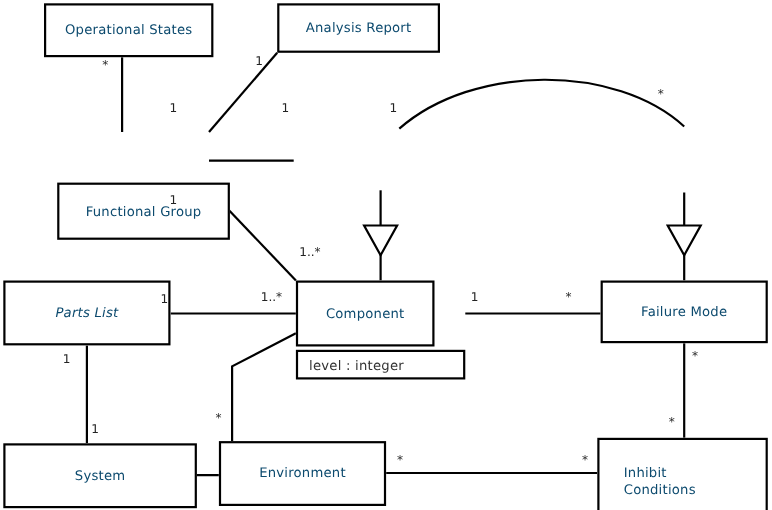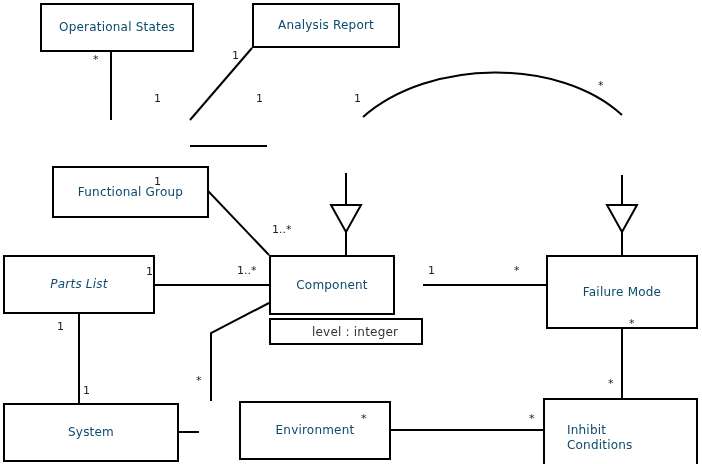--- a/index.html
+++ b/index.html
@@ -54,21 +54,20 @@
     background: #ffffff;
     z-index: 5;
     display: flex;
     align-items: center;
     padding-left: 10px;
   }
   .uml-attr-text {
     font-size: 12px;
     color: #333333;
     letter-spacing: 0.2px;
-    margin-left: 31px;
   }
   .mult {
     position: absolute;
     font-size: 11px;
     color: #222222;
     z-index: 6;
     white-space: nowrap;
     line-height: 1;
   }
 </style>
@@ -104,27 +103,27 @@
     </div>
     <div class="uml-class" style="left: 52px; top: 120px; width: 157px; height: 52px; margin-top: 46px;">
       <div class="uml-name">Functional Group</div>
     </div>
     <div class="uml-class" style="left: 3px; top: 255px; width: 152px; height: 59px; font-style: italic;">
       <div class="uml-name">Parts List</div>
     </div>
     <div class="uml-class" style="left: 269px; top: 255px; width: 126px; height: 60px;">
       <div class="uml-name">Component</div>
     </div>
-    <div class="uml-class" style="left: 546px; top: 255px; width: 152px; height: 74px;">
+    <div class="uml-class" style="left: 546px; top: 255px; width: 152px; height: 57px;">
       <div class="uml-name">Failure Mode</div>
     </div>
     <div class="uml-class" style="left: 3px; top: 403px; width: 176px; height: 59px;">
       <div class="uml-name">System</div>
     </div>
-    <div class="uml-class" style="left: 199px; top: 401px; width: 152px; height: 59px; margin-left: 40px;">
+    <div class="uml-class" style="left: 199px; top: 401px; width: 152px; height: 59px;">
       <div class="uml-name">Environment</div>
     </div>
     <div class="uml-class" style="left: 543px; top: 398px; width: 155px; height: 80px;">
       <div class="uml-name left-block">Inhibit
 Conditions</div>
     </div>
     <div class="uml-attrs" style="left: 269px; top: 318px; width: 154px; height: 27px;">
       <span class="uml-attr-text">level : integer</span>
     </div>
     <div class="mult" style="left: 93px; top: 54px;">*</div>

